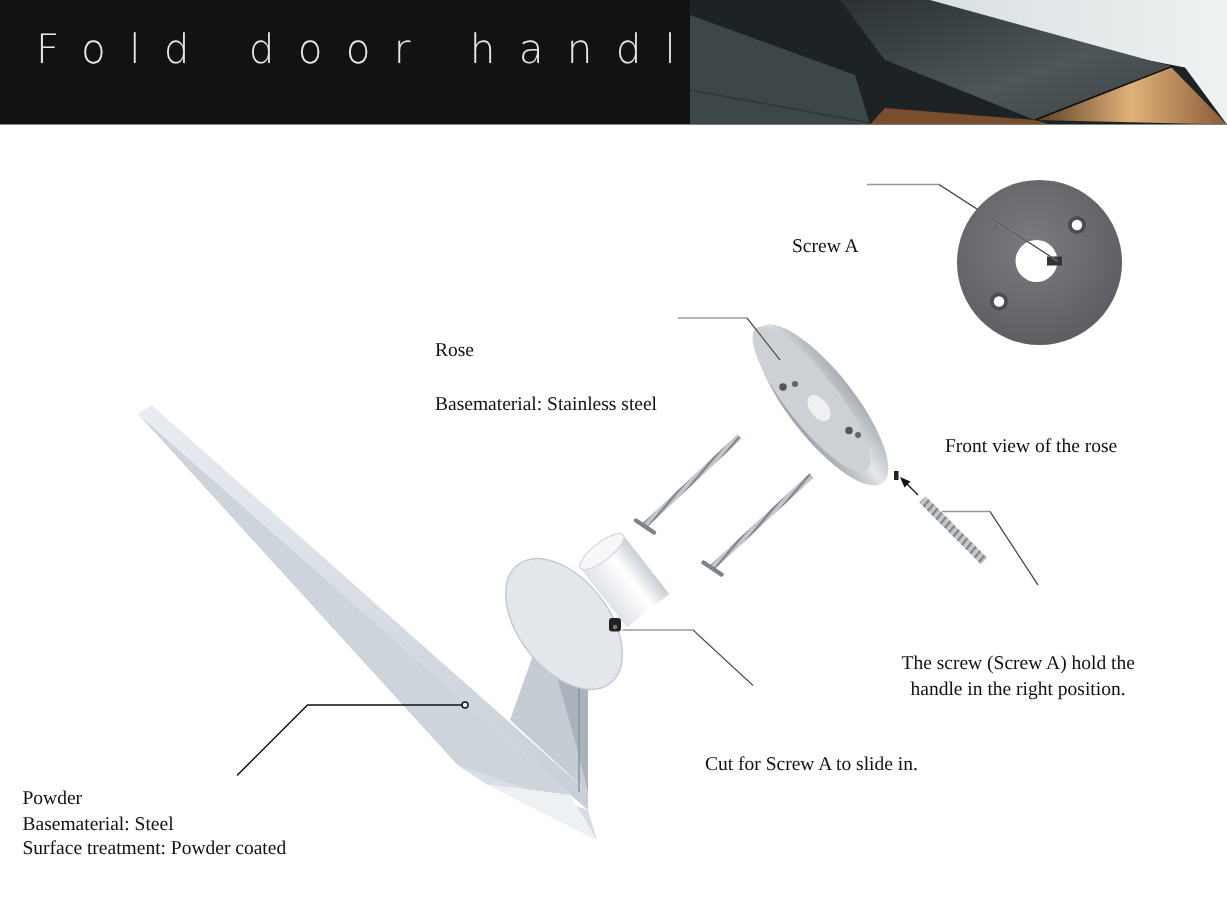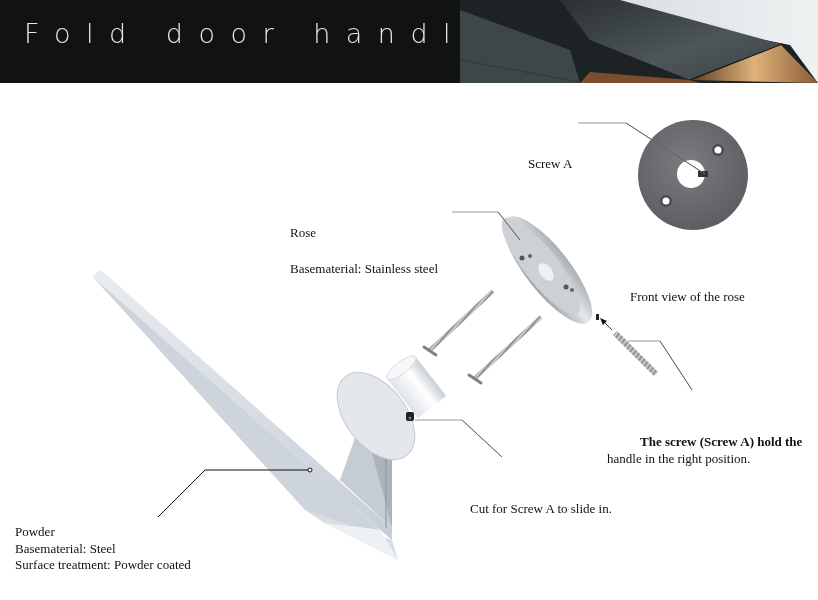--- a/index.html
+++ b/index.html
@@ -148,21 +148,21 @@
   <polyline points="158,517 205,470 308,470" fill="none" stroke="#111" stroke-width="1"></polyline>
   <circle cx="310" cy="470" r="2" fill="#fff" stroke="#111" stroke-width="1"></circle>
 </svg>
 
 <div class="caption" style="left:528px; top:115px;">Screw A</div>
 <div class="caption" style="left:630px; top:248px;">Front view of the rose</div>
 
 <div class="caption" style="left:290px; top:184px;">Rose</div>
 <div class="caption" style="left:290px; top:220px;">Basematerial: Stainless steel</div>
 
-<div class="caption" style="left:640px; top:393px;font-weight:bold;">The screw (Screw A) hold the</div>
+<div class="caption" style="left:601px; top:393px;">The screw (Screw A) hold the</div>
 <div class="caption" style="left:607px; top:410px;">handle in the right position.</div>
 
 <div class="caption" style="left:470px; top:460px;font-family:Liberation Serif, serif;">Cut for Screw A to slide in.</div>
 
 <div class="caption" style="left:15px; top:483px;">Powder</div>
 <div class="caption" style="left:15px; top:500px;">
   <span>Basematerial:</span>
   <span>Steel</span>
 </div>
 <div class="caption" style="left:15px; top:516px;">

